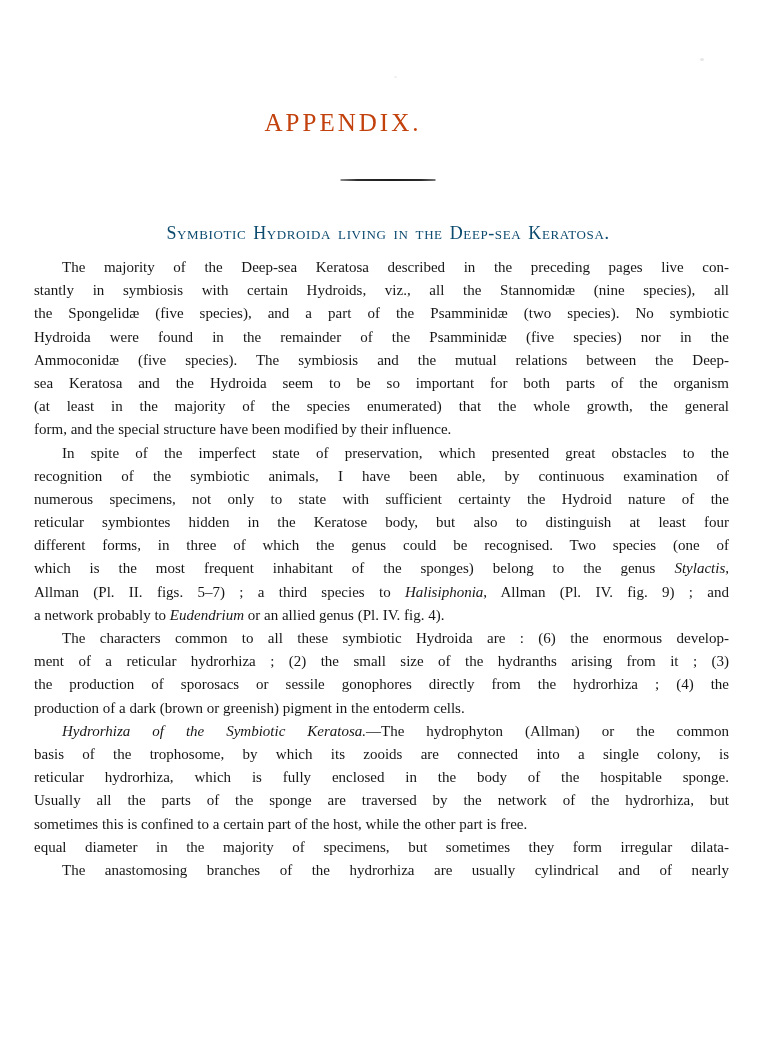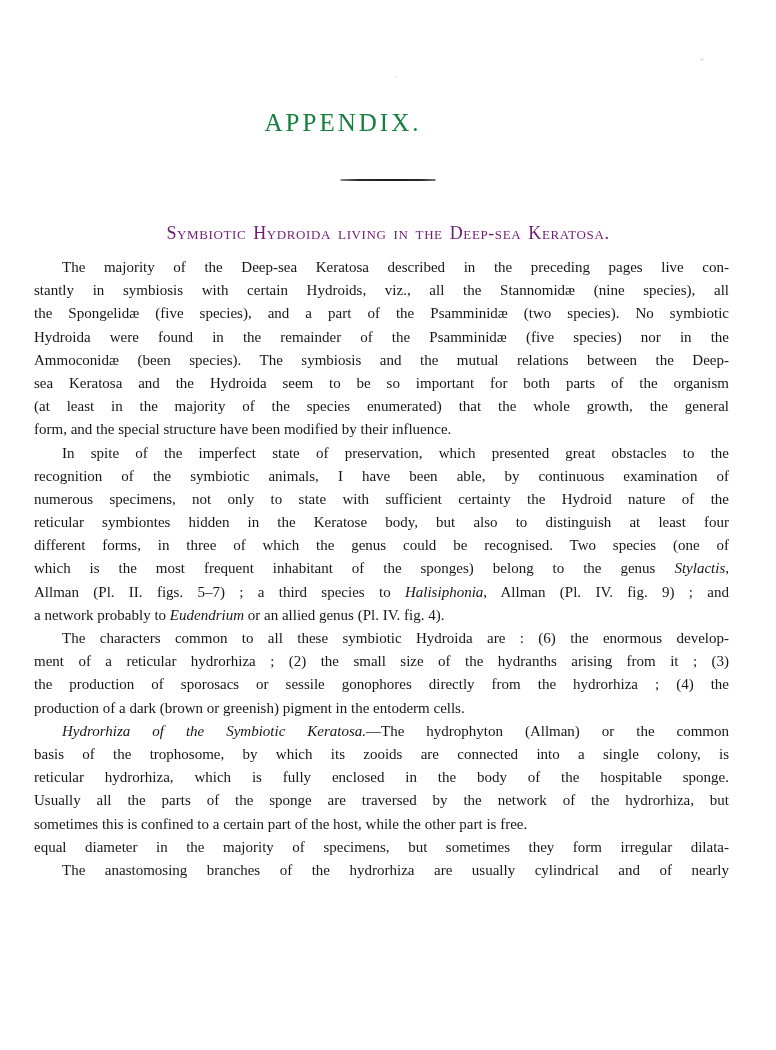--- a/index.html
+++ b/index.html
@@ -20,21 +20,21 @@
   .page-title {
     position: absolute;
     top: 110px;
     left: 0;
     width: 686px;
     text-align: center;
     font-size: 25px;
     line-height: 1;
     letter-spacing: 3px;
     font-weight: 500;
-    color: #15803d;
+    color: #c2410c;
   }
   .title-divider-rule {
     position: absolute;
     top: 179px;
     left: 50%;
     transform: translateX(-50%);
     width: 95px;
     height: 2px;
     background: linear-gradient(90deg, #8a8a8a 0%, #2b2b2b 18%, #1d1d1d 55%, #2b2b2b 85%, #777777 100%);
   }
@@ -42,21 +42,21 @@
     position: absolute;
     top: 223px;
     left: 0;
     width: 776px;
     text-align: center;
     font-size: 18px;
     line-height: 1.2;
     font-variant: small-caps;
     letter-spacing: 0.6px;
     word-spacing: 2px;
-    color: #701a75;
+    color: #0c4a6e;
   }
   .page-body {
     position: absolute;
     top: 256px;
     left: 34px;
     width: 695px;
     font-size: 15px;
     line-height: 23.2px;
     color: #161616;
   }
@@ -107,21 +107,21 @@
 
   <div class="title-divider-rule"></div>
 
   <div class="section-heading">Symbiotic Hydroida living in the Deep-sea Keratosa.</div>
 
   <div class="page-body">
       <div class="line indent"><span>The majority of the Deep-sea Keratosa described in the preceding pages live con-</span></div>
       <div class="line"><span>stantly in symbiosis with certain Hydroids, viz., all the Stannomidæ (nine species), all</span></div>
       <div class="line"><span>the Spongelidæ (five species), and a part of the Psamminidæ (two species). No symbiotic</span></div>
       <div class="line"><span>Hydroida were found in the remainder of the Psamminidæ (five species) nor in the</span></div>
-      <div class="line"><span>Ammoconidæ (been species). The symbiosis and the mutual relations between the Deep-</span></div>
+      <div class="line"><span>Ammoconidæ (five species). The symbiosis and the mutual relations between the Deep-</span></div>
       <div class="line"><span>sea Keratosa and the Hydroida seem to be so important for both parts of the organism</span></div>
       <div class="line"><span>(at least in the majority of the species enumerated) that the whole growth, the general</span></div>
       <div class="line end"><span>form, and the special structure have been modified by their influence.</span></div>
       <div class="line indent"><span>In spite of the imperfect state of preservation, which presented great obstacles to the</span></div>
       <div class="line"><span>recognition of the symbiotic animals, I have been able, by continuous examination of</span></div>
       <div class="line"><span>numerous specimens, not only to state with sufficient certainty the Hydroid nature of the</span></div>
       <div class="line"><span>reticular symbiontes hidden in the Keratose body, but also to distinguish at least four</span></div>
       <div class="line"><span>different forms, in three of which the genus could be recognised. Two species (one of</span></div>
       <div class="line"><span>which is the most frequent inhabitant of the sponges) belong to the genus </span><em>Stylactis</em><span>,</span></div>
       <div class="line"><span>Allman (Pl. II. figs. 5–7) ; a third species to </span><em>Halisiphonia</em><span>, Allman (Pl. IV. fig. 9) ; and</span></div>

